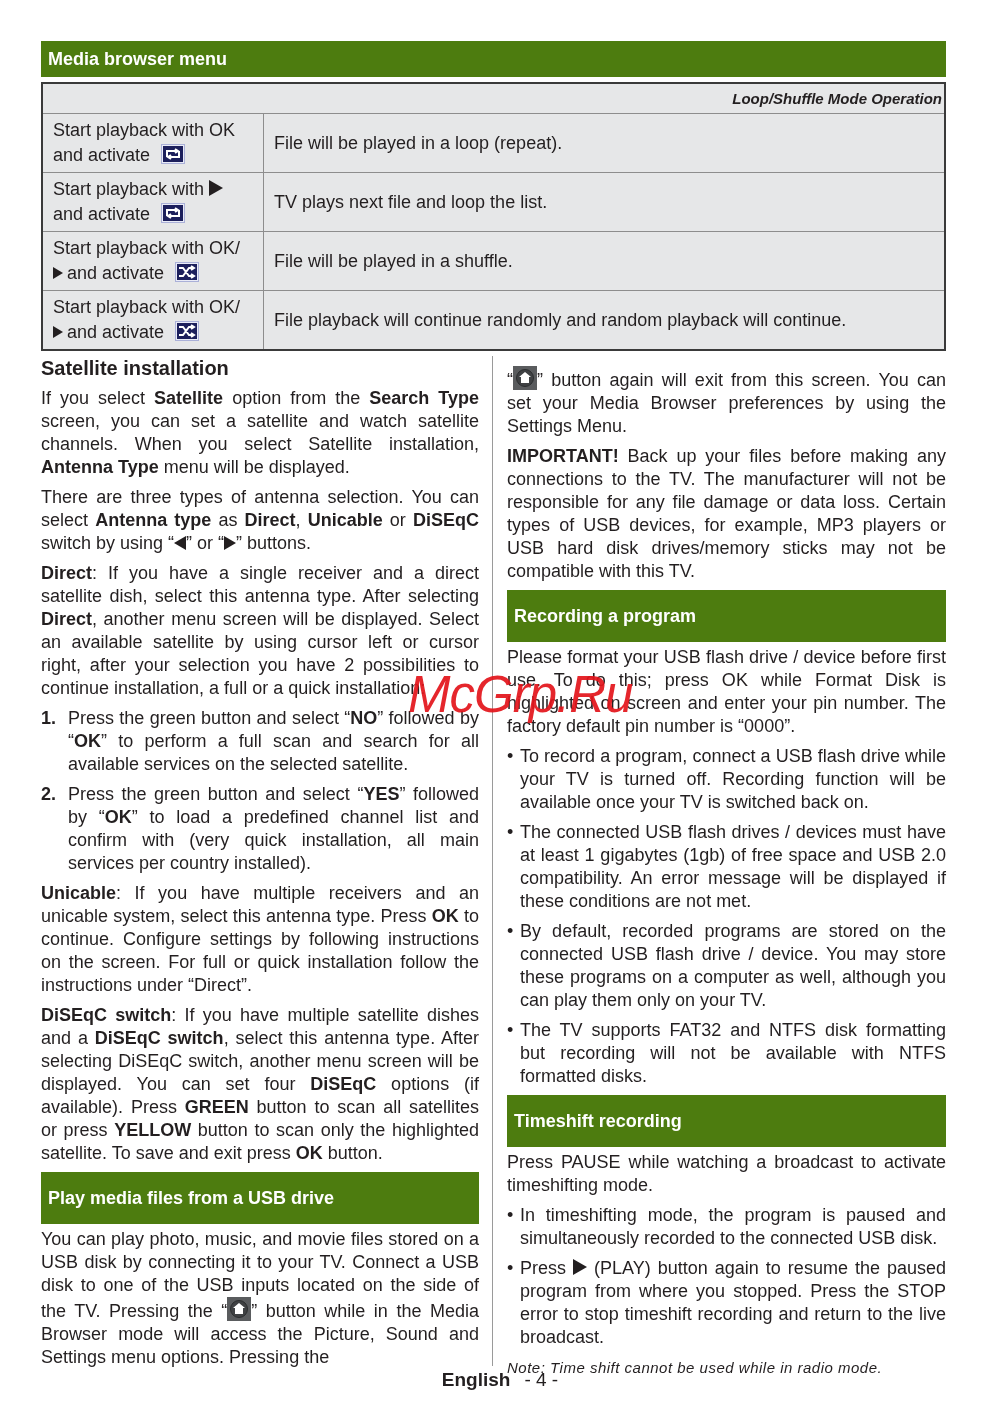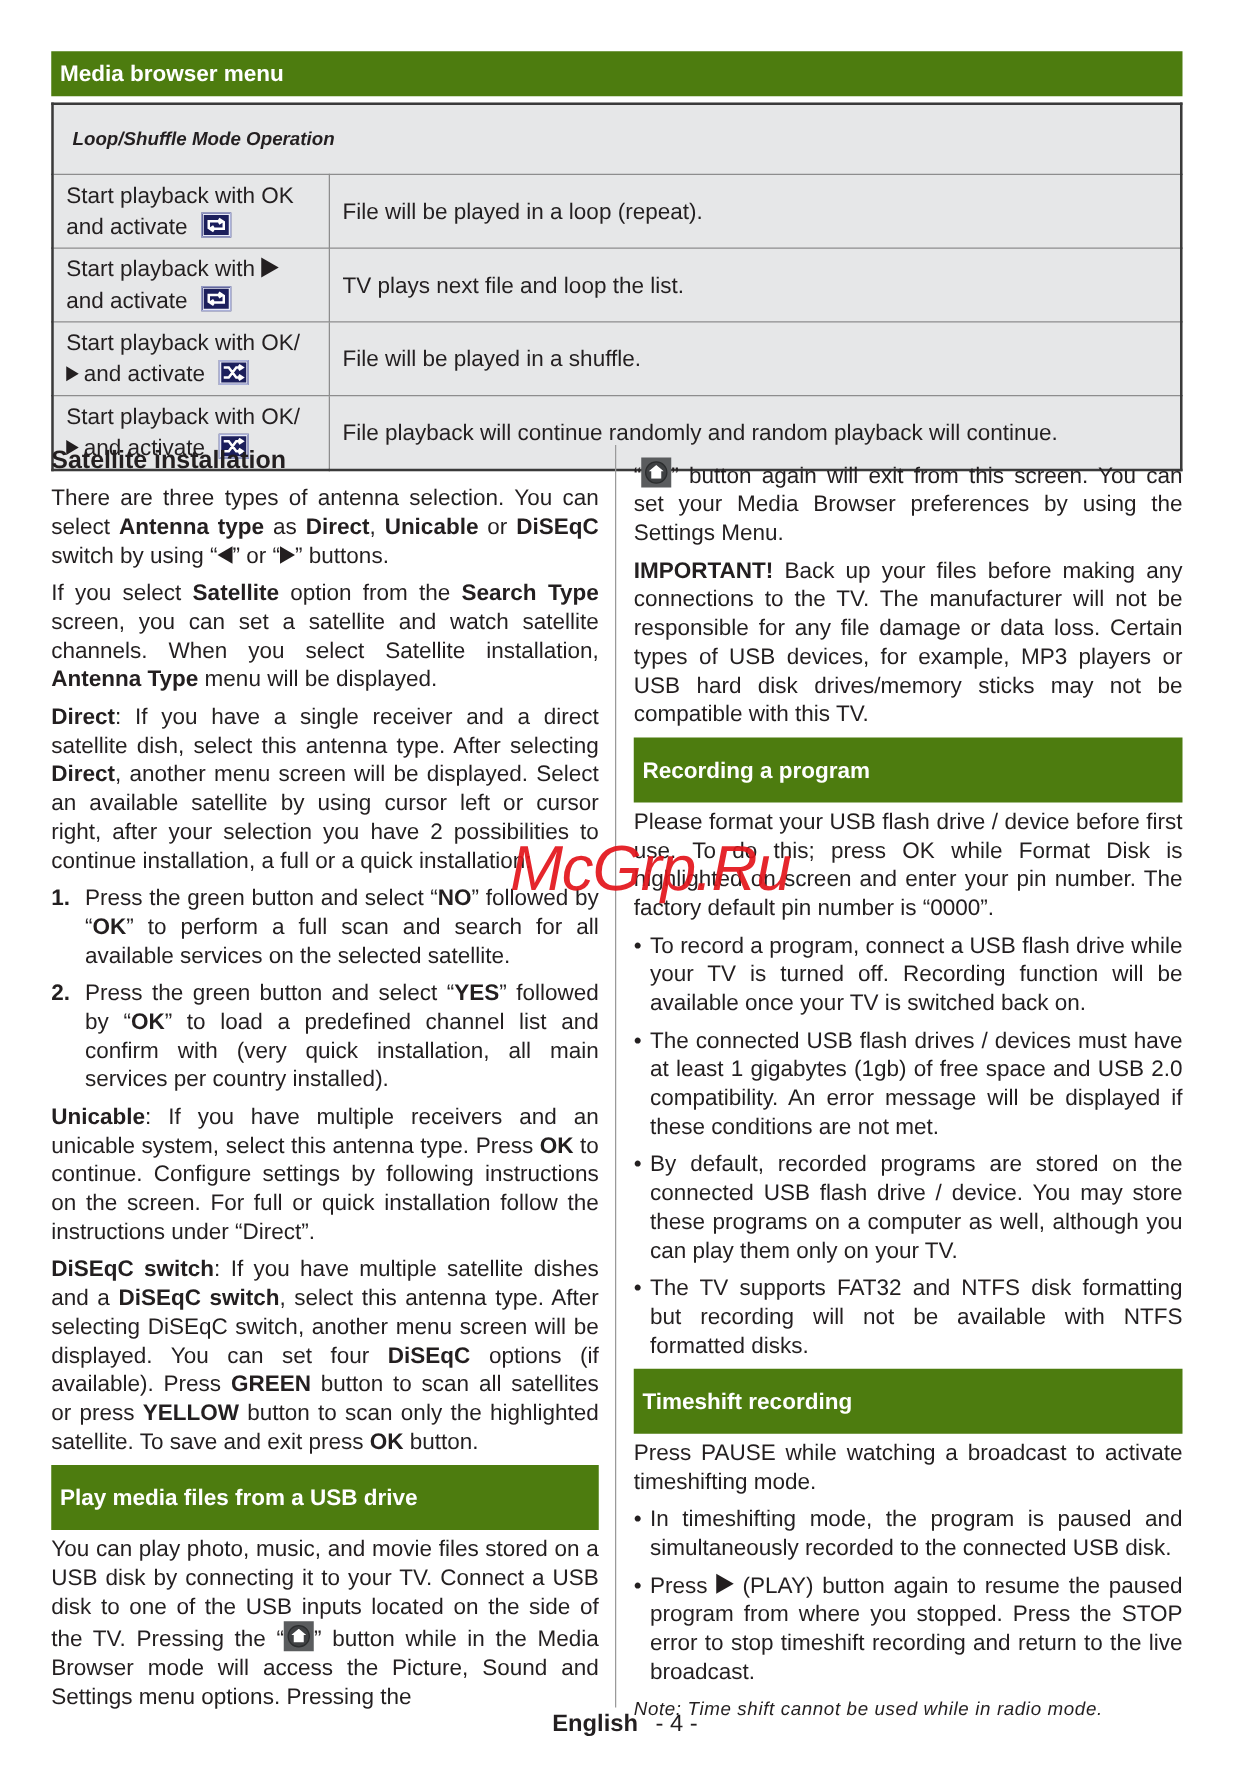--- a/index.html
+++ b/index.html
@@ -5,22 +5,22 @@
   html, body { margin: 0; padding: 0; background: #ffffff; }
   body { width: 1000px; height: 1419px; position: relative; overflow: hidden;
          font-family: "Liberation Sans", sans-serif; color: #231f20; }
   .bar { background: #4d7c0f; color: #ffffff; font-weight: bold; font-size: 18px;
          padding: 0 7px; box-sizing: border-box; display: flex; align-items: center; }
   #top-bar { position: absolute; left: 41px; top: 41px; width: 905px; height: 36px; }
   table.loop { position: absolute; left: 41px; top: 82px; width: 905px; border-collapse: collapse;
                background: #e6e7e8; border: 2px solid #3a3a3a; font-size: 18px; }
   table.loop td { border: 1px solid #8d8d8d; padding: 4px 10px; vertical-align: middle; line-height: 25px; }
   table.loop td.c1 { width: 200px; }
-  table.loop tr.hd td { text-align: left; font-style: italic; font-weight: bold; font-size: 15px;
-                        height: 22px; padding: 15px; }
+  table.loop tr.hd td { text-align: right; font-style: italic; font-weight: bold; font-size: 15px;
+                        height: 22px; padding: 2px; }
   table.loop tr.r td { height: 50px; }
   .mode-icon { display: inline-block; width: 22px; height: 18px; vertical-align: -3px; margin-left: 6px;
                background: #1c1f5c; border: 1px solid #aab0d8; box-shadow: inset 0 0 0 1px #e9ebf7; position: relative; }
   .mode-icon svg { position: absolute; left: 2px; top: 2px; }
   .tri { display: inline-block; width: 0; height: 0; border-top: 8px solid transparent; border-bottom: 8px solid transparent;
          border-left: 14px solid #231f20; vertical-align: -1px; }
   .tri.sm { border-top-width: 6px; border-bottom-width: 6px; border-left-width: 10px; vertical-align: 0; margin-right: 4px; }
   .tri.left { border-left: 0; border-right: 12px solid #231f20; border-top-width: 7px; border-bottom-width: 7px; }
   .tri.right12 { border-left-width: 12px; border-top-width: 7px; border-bottom-width: 7px; }
   .col { position: absolute; top: 355px; font-size: 18px; line-height: 23px; text-align: justify; }
@@ -96,22 +96,22 @@
               <path d="M1 3 H5 L11 11 H15 M1 11 H5 L11 3 H15 M13 1 L16 3 L13 5 M13 9 L16 11 L13 13" stroke="#fff" stroke-width="2" fill="none"></path>
             </svg></span>
     </td>
     <td>File playback will continue randomly and random playback will continue.</td>
   </tr>
 </tbody>
   </table>
 
 <div id="left-col" class="col">
   <h2>Satellite installation</h2>
+  <p><span>If you select </span><b>Satellite</b><span> option from the </span><b>Search Type</b><span> screen, you can set a satellite and watch satellite channels. When you select Satellite installation, </span><b>Antenna Type</b><span> menu will be displayed.</span></p>
   <p><span>There are three types of antenna selection. You can select </span><b>Antenna type</b><span> as </span><b>Direct</b><span>, </span><b>Unicable</b><span> or </span><b>DiSEqC</b><span> switch by using “</span><span class="tri left"></span><span>” or “</span><span class="tri right12"></span><span>” buttons.</span></p>
-  <p><span>If you select </span><b>Satellite</b><span> option from the </span><b>Search Type</b><span> screen, you can set a satellite and watch satellite channels. When you select Satellite installation, </span><b>Antenna Type</b><span> menu will be displayed.</span></p>
   <p><b>Direct</b><span>: If you have a single receiver and a direct satellite dish, select this antenna type. After selecting </span><b>Direct</b><span>, another menu screen will be displayed. Select an available satellite by using cursor left or cursor right, after your selection you have 2 possibilities to continue installation, a full or a quick installation:</span></p>
   <div class="num">
       <span class="n">1.</span>
       <span><span>Press the green button and select “</span><b>NO</b><span>” followed by “</span><b>OK</b><span>” to perform a full scan and search for all available services on the selected satellite.</span></span>
     </div>
   <div class="num">
       <span class="n">2.</span>
       <span><span>Press the green button and select “</span><b>YES</b><span>” followed by “</span><b>OK</b><span>” to load a predefined channel list  and confirm with (very quick installation, all main services per country installed).</span></span>
     </div>
   <p><b>Unicable</b><span>: If you have multiple receivers and an unicable system, select this antenna type. Press </span><b>OK</b><span> to continue. Configure settings by following instructions on the screen. For full or quick installation follow the instructions under “Direct”.</span></p>

